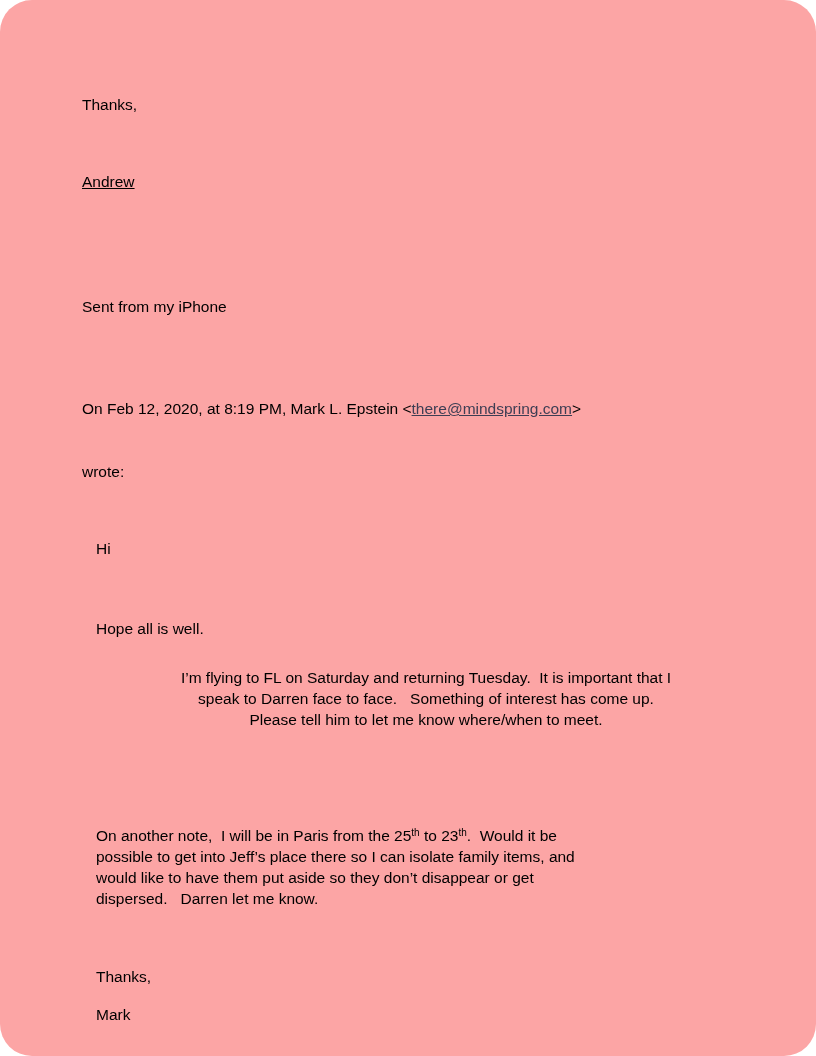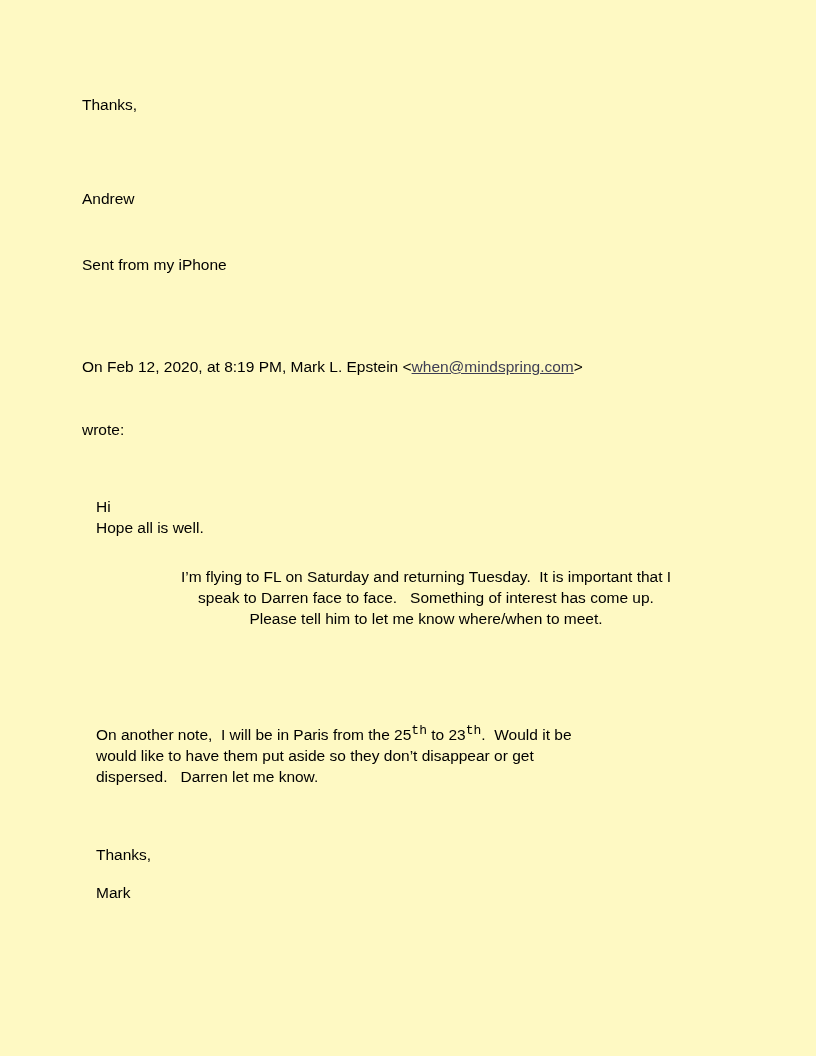--- a/index.html
+++ b/index.html
@@ -4,90 +4,91 @@
 <style>
   html, body {
     margin: 0;
     padding: 0;
     background: #ffffff;
   }
   .page {
     position: relative;
     width: 816px;
     height: 1056px;
-    background: #fef9c3;
+    background: #fca5a5;
     color: #000000;
     font-family: "Liberation Sans", sans-serif;
     font-size: 15.5px;
     line-height: 21px;
     box-sizing: border-box;
     padding: 94px 60px 0 82px;
     overflow: hidden;
+    border-radius: 32px;
   }
   .line, .para div, .block {
     white-space: pre-wrap;
   }
-  .reply-signature   { margin-top: 73px; }
-  .sent-from         { margin-top: 45px; }
+  .reply-signature   { margin-top: 56px; text-decoration: underline; }
+  .sent-from         { margin-top: 104px; }
   .quote-header      { margin-top: 39px; }
   .quote-block {
     margin: 0 0 0 14px;
     padding: 0;
     border: none;
   }
   .q-greeting  { margin-top: 14px; }
-  .q-wellness  { }
+  .q-wellness  { margin-top: 59px; }
   .q-florida   { margin-top: 28px; text-align: center; }
   .q-paris     { margin-top: 95px; }
   .q-closing   { margin-top: 57px; }
   .q-signature { margin-top: 17px; }
   a.email-link {
     color: #3e3e54;
     text-decoration: underline;
     cursor: pointer;
   }
   sup {
-    font-size: 13px;
+    font-size: 10px;
     line-height: 0;
     vertical-align: baseline;
     position: relative;
     top: -0.48em;
-    font-family: Liberation Mono, monospace;
   }
 </style>
 </head>
 <body>
 
 <div class="page">
 
   <div class="block reply-closing">Thanks,</div>
 
   <div class="block reply-signature">Andrew</div>
 
   <div class="block sent-from">Sent from my iPhone</div>
 
   <div class="block quote-header">
-    <div class="line"><span>On Feb 12, 2020, at 8:19 PM, Mark L. Epstein &lt;</span><a class="email-link" href="#">when@mindspring.com</a><span>&gt;</span></div>
+    <div class="line"><span>On Feb 12, 2020, at 8:19 PM, Mark L. Epstein &lt;</span><a class="email-link" href="#">there@mindspring.com</a><span>&gt;</span></div>
     <div class="line">wrote:</div>
   </div>
 
   <blockquote class="quote-block">
 
     <div class="block q-greeting">Hi</div>
 
     <div class="block q-wellness">Hope all is well.</div>
 
     <div class="para q-florida">
       <div class="line">I’m flying to FL on Saturday and returning Tuesday.  It is important that I</div>
       <div class="line">speak to Darren face to face.   Something of interest has come up.</div>
       <div class="line">Please tell him to let me know where/when to meet.</div>
     </div>
 
     <div class="para q-paris">
       <div class="line"><span>On another note,  I will be in Paris from the 25</span><sup>th</sup><span> to 23</span><sup>th</sup><span>.  Would it be</span></div>
+      <div class="line">possible to get into Jeff’s place there so I can isolate family items, and</div>
       <div class="line">would like to have them put aside so they don’t disappear or get</div>
       <div class="line">dispersed.   Darren let me know.</div>
     </div>
 
     <div class="block q-closing">Thanks,</div>
 
     <div class="block q-signature">Mark</div>
 
   </blockquote>
 

